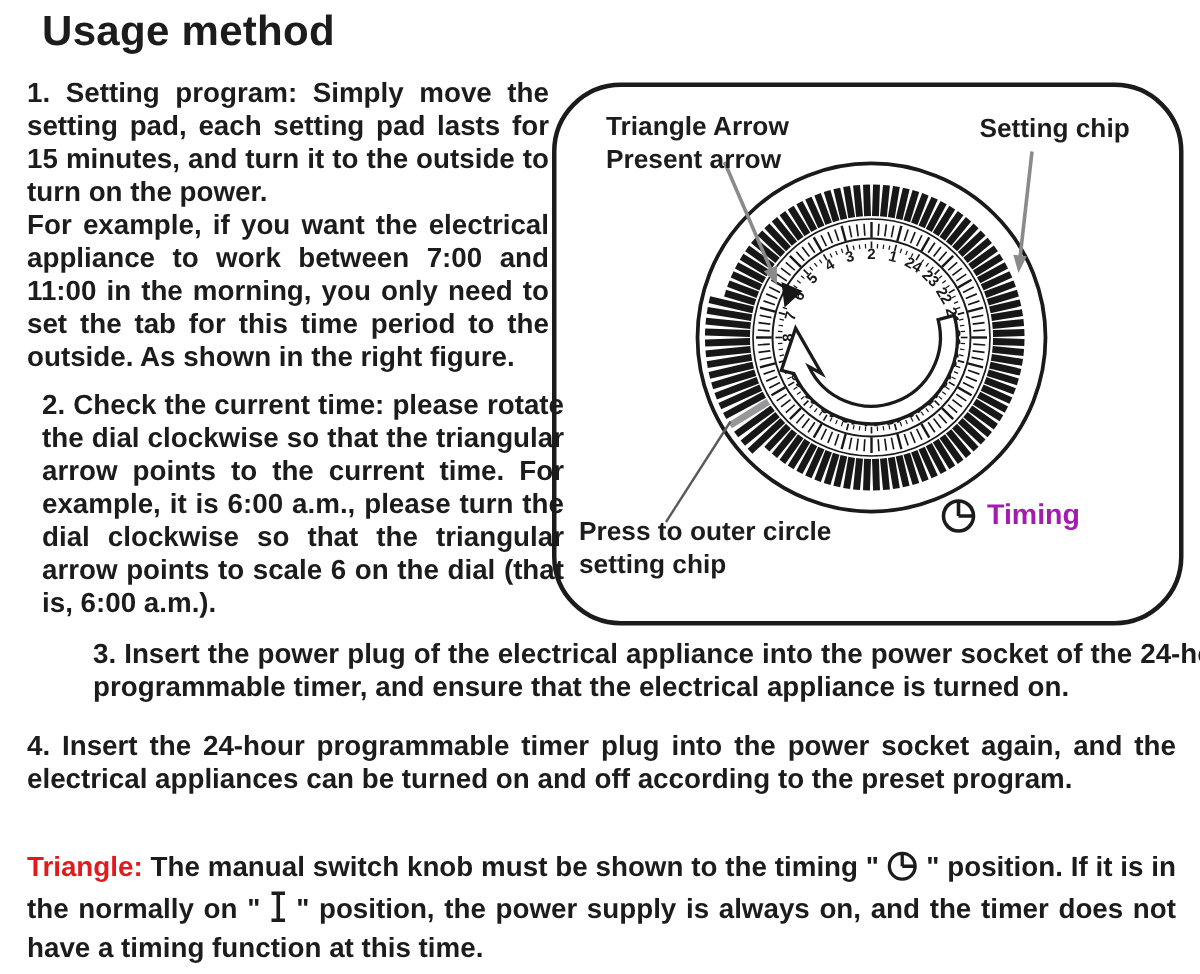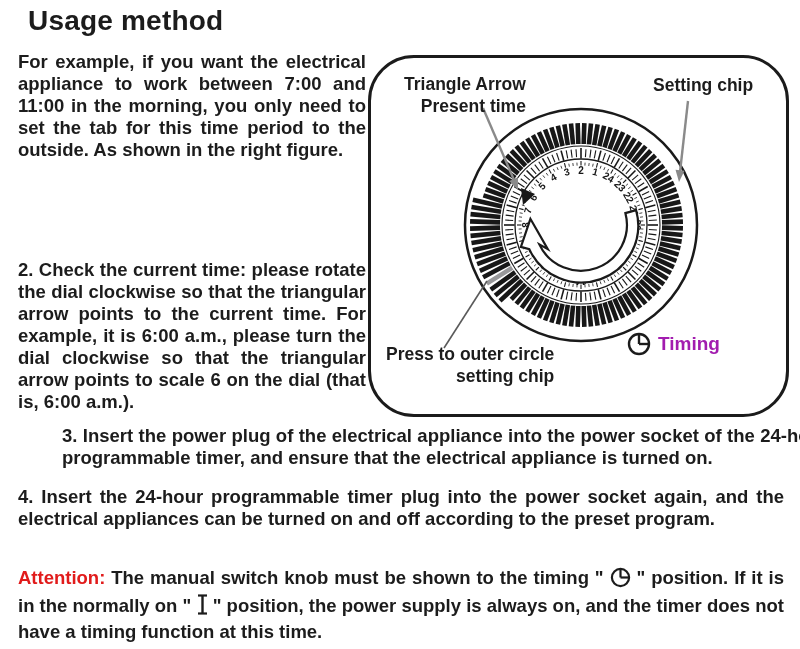--- a/index.html
+++ b/index.html
@@ -11,65 +11,66 @@
     position:absolute; left:28px; top:5px;
     font-size:28px; font-weight:700; letter-spacing:0.2px;
   }
   .para {
     position:absolute; font-size:18.5px; font-weight:700;
     line-height:22px; text-align:justify; color:#1c1c1c;
   }
   .para p { margin:0; }
   .col { left:18px; width:348px; }
   #p1 { top:51px; }
-  #p2 { top:259px; }
+  #p2 { top:259px;margin-left:10px; }
   #p3 { top:425px; width:766px; }
   #p4 { top:486px; width:766px; }
   #attention { top:567px; width:766px; }
   .red { color:#e11b1b; }
   .inl-icon { display:inline-block; vertical-align:-4px; }
 
   .panel {
     position:absolute; left:368px; top:55px; width:421px; height:362px;
     border:3px solid #1b1b1b; border-radius:46px; box-sizing:border-box;
   }
   .panel-label {
     position:absolute; font-size:17.5px; font-weight:700;
-    line-height:21.5px; color:#1c1c1c; white-space:nowrap;text-align:right;
+    line-height:21.5px; color:#1c1c1c; white-space:nowrap;
   }
   #lbl-triangle { left:33px; top:16px; }
   #lbl-setting  { left:282px; top:17px; }
   #lbl-press    { left:15px; top:286px; }
   .legend-row {
     position:absolute; display:flex; align-items:center; gap:7px;
     font-size:19px; font-weight:700; color:#a21caf;
   }
   #legend-timing { left:256px; top:274px; }
   #legend-open   { left:261px; top:305px; }
   .dial-svg { position:absolute; left:0; top:0; }
 </style>
 </head>
 <body>
 
 <div class="page">
 
   <div class="title">Usage method</div>
 
   <div class="para col" id="p1">
+    <p>1. Setting program: Simply move the setting pad, each setting pad lasts for 15 minutes, and turn it to the outside to turn on the power.</p>
     <p>For example, if you want the electrical appliance to work between 7:00 and 11:00 in the morning, you only need to set the tab for this time period to the outside. As shown in the right figure.</p>
   </div>
 
   <div class="para col" id="p2">2. Check the current time: please rotate the dial clockwise so that the triangular arrow points to the current time. For example, it is 6:00 a.m., please turn the dial clockwise so that the triangular arrow points to scale 6 on the dial (that is, 6:00 a.m.).</div>
 
   <div class="para" id="p3" style="left:18px;margin-left:44px;">3. Insert the power plug of the electrical appliance into the power socket of the 24-hour programmable timer, and ensure that the electrical appliance is turned on.</div>
 
   <div class="para" id="p4" style="left:18px;">4. Insert the 24-hour programmable timer plug into the power socket again, and the electrical appliances can be turned on and off according to the preset program.</div>
 
   <div class="para" id="attention" style="left:18px;">
-    <span class="red">Attention:</span>
+    <span class="red">Triangle:</span>
     <span>The manual switch knob must be shown to the timing " </span><span class="inl-icon"><svg width="21" height="21" viewBox="0 0 21 21">
           <circle cx="10.5" cy="10.5" r="8.6" fill="none" stroke="#1c1c1c" stroke-width="2.2"></circle>
           <line x1="10.5" y1="2.2" x2="10.5" y2="10.5" stroke="#1c1c1c" stroke-width="2.2"></line>
           <line x1="10.5" y1="10.5" x2="18.8" y2="10.5" stroke="#1c1c1c" stroke-width="2.2"></line>
         </svg></span><span> " position. If it is in the normally on " </span><span class="inl-icon"><svg width="11" height="23" viewBox="0 0 11 23">
           <line x1="5.5" y1="2.5" x2="5.5" y2="20.5" stroke="#1c1c1c" stroke-width="2.4"></line>
           <line x1="1" y1="2.5" x2="10" y2="2.5" stroke="#1c1c1c" stroke-width="2.2"></line>
           <line x1="1" y1="20.5" x2="10" y2="20.5" stroke="#1c1c1c" stroke-width="2.2"></line>
         </svg></span><span> " position, the power supply is always on, and the timer does not have a timing function at this time.</span>
   </div>
@@ -414,21 +415,21 @@
       <g>
         <line x1="317" y1="43" x2="309" y2="114" stroke="#8a8a8a" stroke-width="2.4"></line>
         <polygon points="308,124 304.5,111.8 313.5,112.8" fill="#8a8a8a"></polygon>
       </g>
 
       <line x1="116" y1="223" x2="73" y2="290" stroke="#5a5a5a" stroke-width="1.6"></line>
     </svg>
 
     <div class="panel-label" id="lbl-triangle">
       <div>Triangle Arrow</div>
-      <div>Present time</div>
+      <div>Present arrow</div>
     </div>
 
     <div class="panel-label" id="lbl-setting">Setting chip</div>
 
     <div class="panel-label" id="lbl-press">
       <div>Press to outer circle</div>
       <div>setting chip</div>
     </div>
 
     <div class="legend-row" id="legend-timing">

